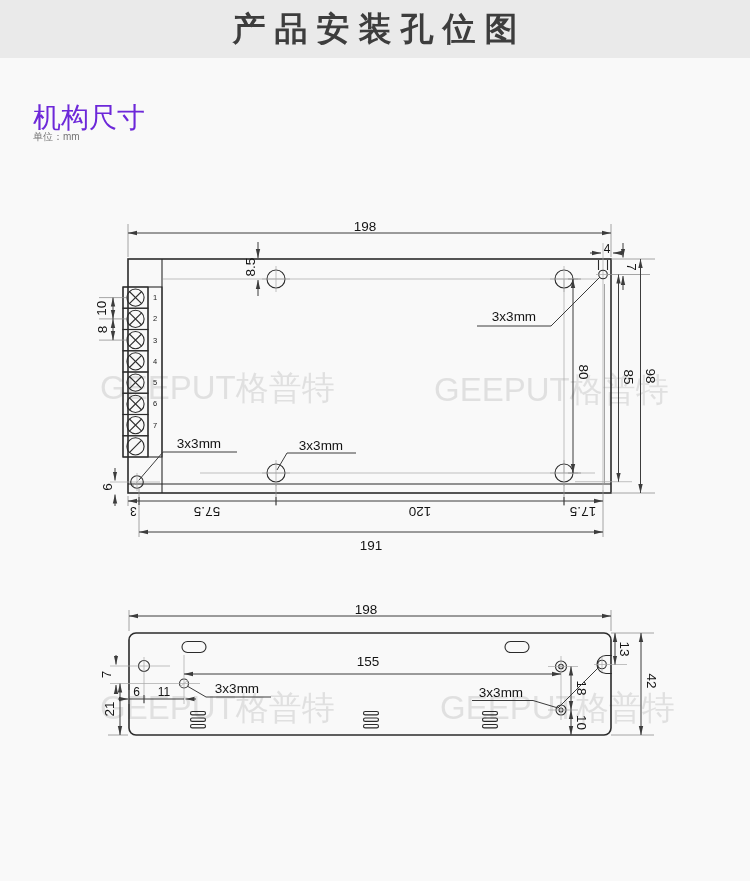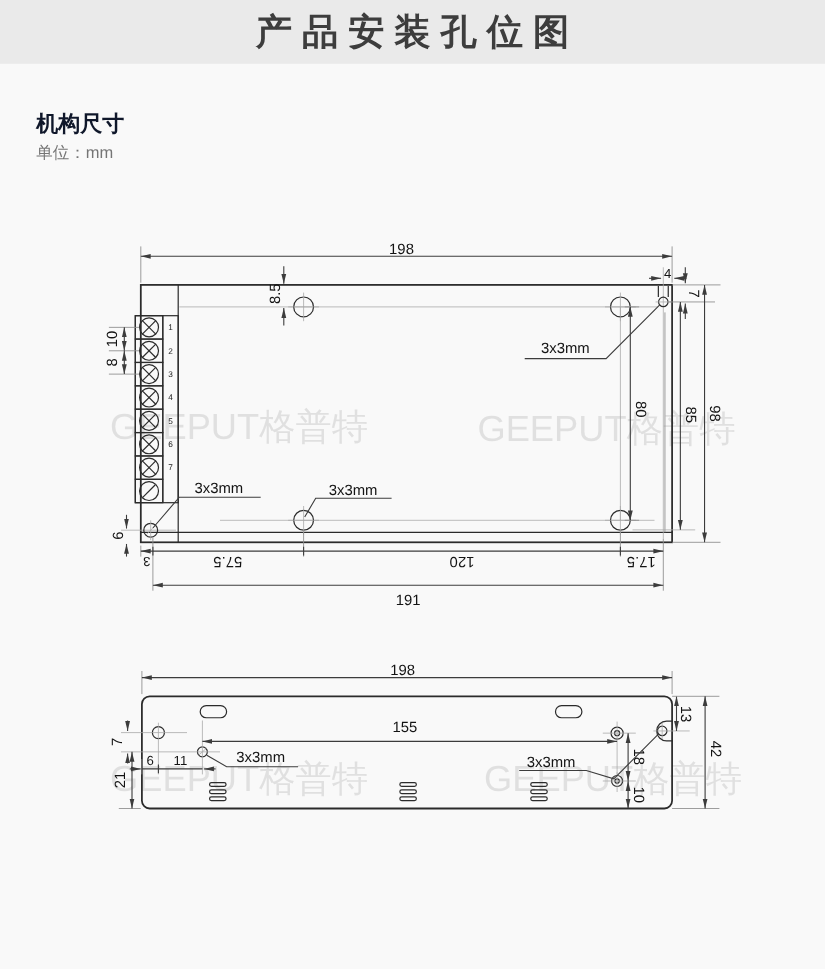--- a/index.html
+++ b/index.html
@@ -1,20 +1,20 @@
 <!DOCTYPE html>
 <html><head>
 <meta charset="utf-8">
 <style>
   html,body{margin:0;padding:0;background:#fff;}
   .page{position:relative;width:750px;height:881px;background:#f9f9f9;font-family:"Liberation Sans",sans-serif;overflow:hidden;}
   .header{position:absolute;top:0;left:0;width:750px;height:58px;background:#eaeaea;display:flex;align-items:center;justify-content:center;}
   .header-title{font-size:33px;font-weight:600;color:#3d3d3d;letter-spacing:9px;padding-left:9px;}
-  .sec-title{position:absolute;left:33px;top:99px;font-size:20px;font-weight:700;color:#0f172a;z-index:3;}
-  .sec-unit{position:absolute;left:33px;top:130px;font-size:15px;color:#757575;z-index:3;}
+  .sec-title{position:absolute;left:33px;top:99px;font-size:28px;font-weight:400;color:#6d28d9;z-index:3;}
+  .sec-unit{position:absolute;left:33px;top:130px;font-size:10px;color:#757575;z-index:3;}
   .wm{position:absolute;width:240px;font-size:33px;font-weight:400;color:#c9c9c9;opacity:.5;white-space:nowrap;z-index:1;letter-spacing:0;}
   svg.draw{position:absolute;left:0;top:0;z-index:2;}
   .ol{stroke:#2b2b2b;stroke-width:1.6;fill:none;}
   .ol2{stroke:#2b2b2b;stroke-width:1.1;fill:none;}
   .dim{stroke:#3c3c3c;stroke-width:1;fill:none;}
   .ext{stroke:#8f8f8f;stroke-width:.8;fill:none;}
   .cl{stroke:#a8a8a8;stroke-width:.7;fill:none;}
   .tick{stroke:#3c3c3c;stroke-width:1;}
   text{font-family:"Liberation Sans",sans-serif;}
   .dt{font-size:13.5px;fill:#141414;text-anchor:middle;dominant-baseline:central;}

